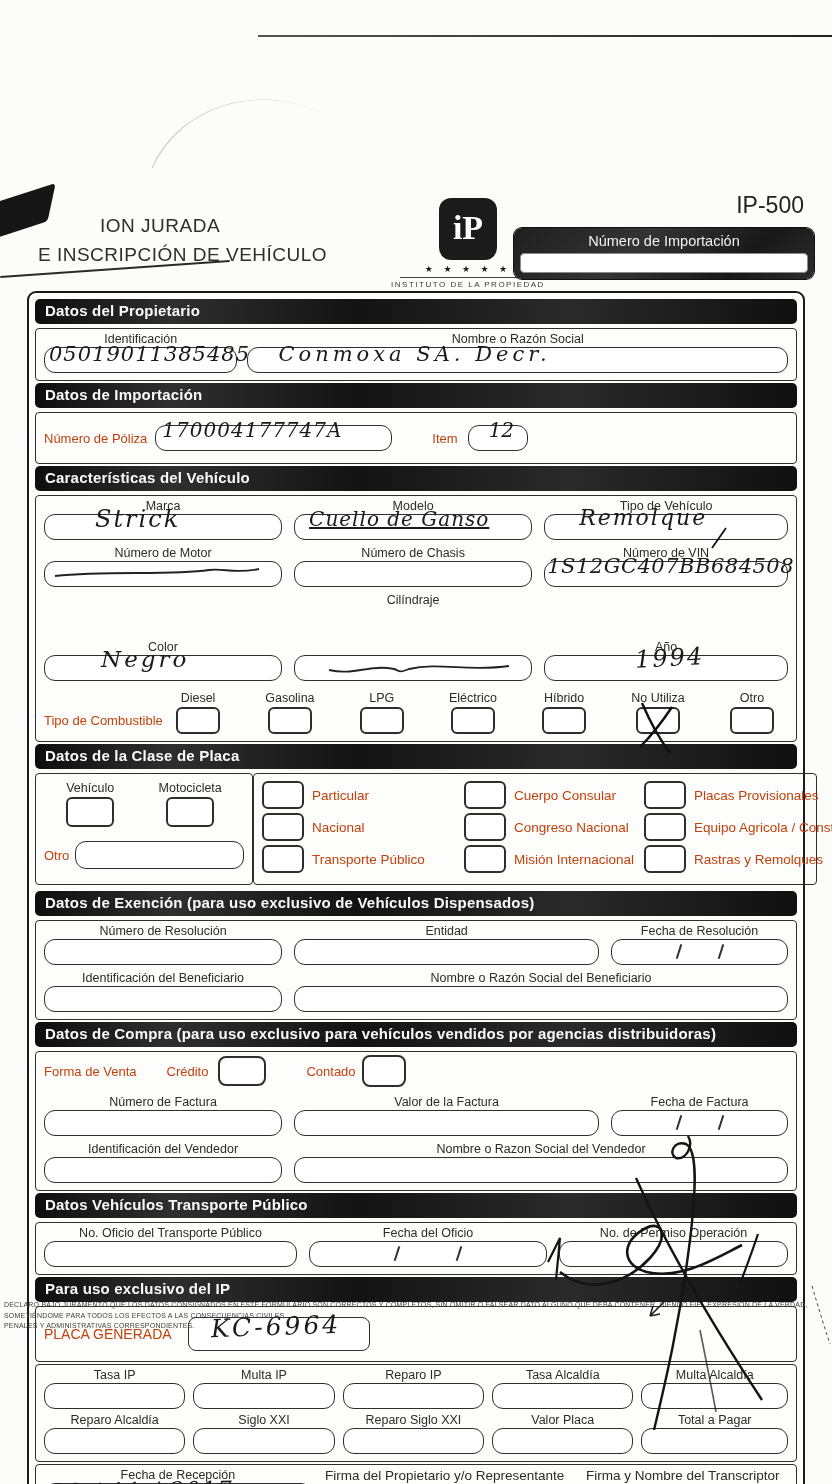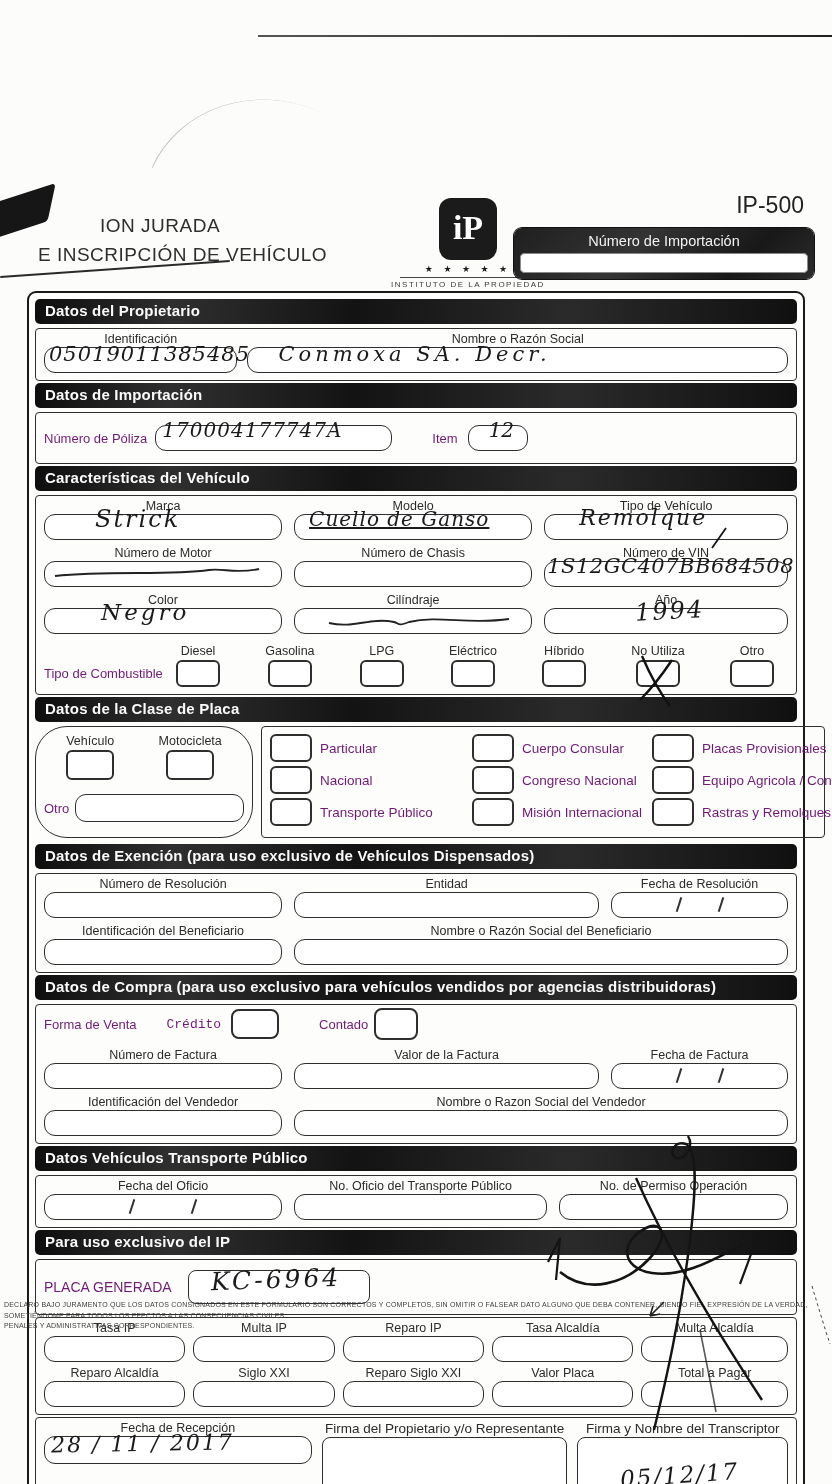--- a/index.html
+++ b/index.html
@@ -23,21 +23,21 @@
   .decl .dfield{background:#fff;border-radius:5px;height:20px;box-shadow:inset 0 0 0 1px #888;}
   
   .form{position:absolute;left:27px;top:291px;width:778px;box-sizing:border-box;border:2.5px solid #1a1a1a;border-radius:9px;padding:4px 5px 5px;background:#fdfdfc;}
   .bar{background:linear-gradient(90deg,#0e0e0e,#2f2f2f 18%,#131313 42%,#2a2a2a 70%,#101010);color:#fafafa;font-weight:bold;font-size:15px;border-radius:5px;padding:3px 10px 5px;margin:2px 1px 4px;letter-spacing:.2px;}
   .fbox{border:1.6px solid #2e2e2e;border-radius:4px;margin:0 1px 2px;padding:3px 8px 7px;position:relative;}
   .row{display:flex;align-items:flex-end;}
   .field{display:flex;flex-direction:column;}
   .lbl{font-size:12.5px;color:#2b2b2b;text-align:center;margin-bottom:1px;white-space:nowrap;}
   .inp{border:1.8px solid #2e2e2e;border-radius:11px;height:24px;background:#fff;position:relative;}
   .hand{font-family:"DejaVu Serif",serif;font-style:italic;color:#1b1b1b;position:absolute;white-space:nowrap;}
-  .inline-lbl{font-size:13px;color:#701a75;white-space:nowrap;}
+  .inline-lbl{font-size:13px;color:#c2410c;white-space:nowrap;}
   .cb{border:2px solid #2e2e2e;border-radius:6px;background:#fff;}
   .slash{display:inline-block;width:1.6px;height:15px;background:#333;transform:rotate(18deg);vertical-align:middle;}
   .opt{display:flex;flex-direction:column;align-items:center;}
   .opt .lbl{margin-bottom:2px;}
   .pl-row{display:flex;align-items:center;margin:4px 0;}
   .pl-row .cb{width:38px;height:24px;margin-right:8px;flex:none;}
   .pl-row .inline-lbl{font-size:13.5px;}
   .finePrint{position:absolute;left:4px;top:1300px;width:826px;font-size:7px;color:#3c3c3c;line-height:1.5;letter-spacing:.2px;}
   .sigsvg{position:absolute;left:0;top:0;width:832px;height:1484px;pointer-events:none;}
 </style>
@@ -144,21 +144,21 @@
         </div>
       </div>
     </div>
     <div class="row" style="margin-top:6px;">
       <div class="field" style="width:32%;margin-right:12px;">
         <div class="lbl">Color</div>
         <div class="inp">
           <span class="hand" style="left:56px;top:-10px;font-size:23px;letter-spacing:3px;">Negro</span>
         </div>
       </div>
-      <div class="field" style="width:32%;margin-right:12px;">
+      <div class="field" style="width:32%;margin-right:12px;gap:47px;">
         <div class="lbl">Cilíndraje</div>
         <div class="inp">
           <svg width="230" height="22" style="position:absolute;left:4px;top:0;">
               <path d="M30,14 C55,20 70,8 95,13 C100,14 98,18 110,13 C140,6 170,16 210,10" stroke="#222" stroke-width="1.8" fill="none"></path>
             </svg>
         </div>
       </div>
       <div class="field" style="flex:1;">
         <div class="lbl">Año</div>
         <div class="inp">
@@ -201,21 +201,21 @@
         <div class="opt">
           <div class="lbl">Otro</div>
           <div class="cb" style="width:40px;height:23px;"></div>
         </div>
       </div>
     </div>
   </div>
 
   <div class="bar">Datos de la Clase de Placa</div>
   <div class="row" style="margin:0 1px 6px;align-items:stretch;">
-    <div class="fbox" style="width:200px;margin:0 8px 0 0;flex:none;border-radius:32px;">
+    <div class="fbox" style="width:200px;margin:0 0 0 0;flex:none;">
       <div class="row" style="justify-content:space-around;margin-top:4px;">
         <div class="opt">
           <div class="lbl">Vehículo</div>
           <div class="cb" style="width:44px;height:26px;"></div>
         </div>
         <div class="opt">
           <div class="lbl">Motocicleta</div>
           <div class="cb" style="width:44px;height:26px;"></div>
         </div>
       </div>
@@ -299,21 +299,21 @@
         <div class="lbl">Nombre o Razón Social del Beneficiario</div>
         <div class="inp"></div>
       </div>
     </div>
   </div>
 
   <div class="bar">Datos de Compra (para uso exclusivo para vehículos vendidos por agencias distribuidoras)</div>
   <div class="fbox">
     <div class="row" style="align-items:center;">
       <span class="inline-lbl">Forma de Venta</span>
-      <span class="inline-lbl" style="margin-left:30px;font-family:Liberation Mono, monospace;">Crédito</span>
+      <span class="inline-lbl" style="margin-left:30px;">Crédito</span>
       <div class="cb" style="width:44px;height:26px;margin-left:10px;border-radius:8px;"></div>
       <span class="inline-lbl" style="margin-left:40px;">Contado</span>
       <div class="cb" style="width:40px;height:28px;margin-left:6px;border-radius:8px;"></div>
     </div>
     <div class="row" style="margin-top:8px;">
       <div class="field" style="width:32%;margin-right:12px;">
         <div class="lbl">Número de Factura</div>
         <div class="inp"></div>
       </div>
       <div class="field" style="width:41%;margin-right:12px;">
@@ -335,29 +335,29 @@
       <div class="field" style="flex:1;">
         <div class="lbl">Nombre o Razon Social del Vendedor</div>
         <div class="inp"></div>
       </div>
     </div>
   </div>
 
   <div class="bar">Datos Vehículos Transporte Público</div>
   <div class="fbox">
     <div class="row">
+      <div class="field" style="width:34%;margin-right:12px;">
+        <div class="lbl">No. Oficio del Transporte Público</div>
+        <div class="inp"></div>
+      </div>
       <div class="field" style="width:32%;margin-right:12px;">
         <div class="lbl">Fecha del Oficio</div>
         <div class="inp" style="text-align:center;line-height:22px;">
           <span class="slash" style="margin-right:60px;"></span><span class="slash"></span>
         </div>
-      </div>
-      <div class="field" style="width:34%;margin-right:12px;">
-        <div class="lbl">No. Oficio del Transporte Público</div>
-        <div class="inp"></div>
       </div>
       <div class="field" style="flex:1;">
         <div class="lbl">No. de Permiso Operación</div>
         <div class="inp"></div>
       </div>
     </div>
   </div>
 
   <div class="bar">Para uso exclusivo del IP</div>
   <div class="fbox" style="padding-top:10px;padding-bottom:10px;">

